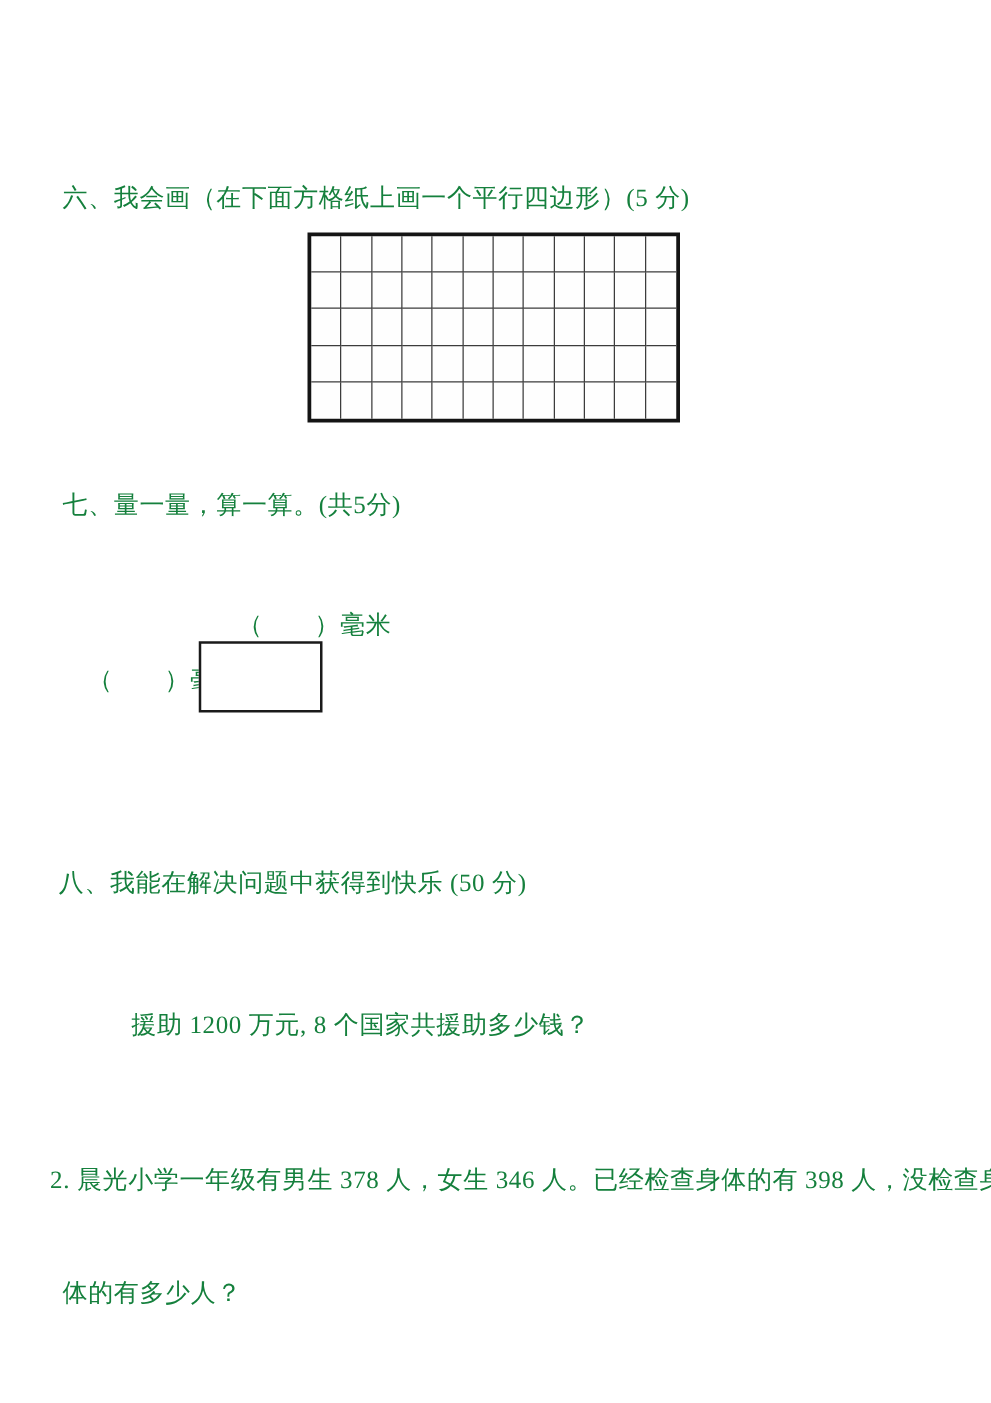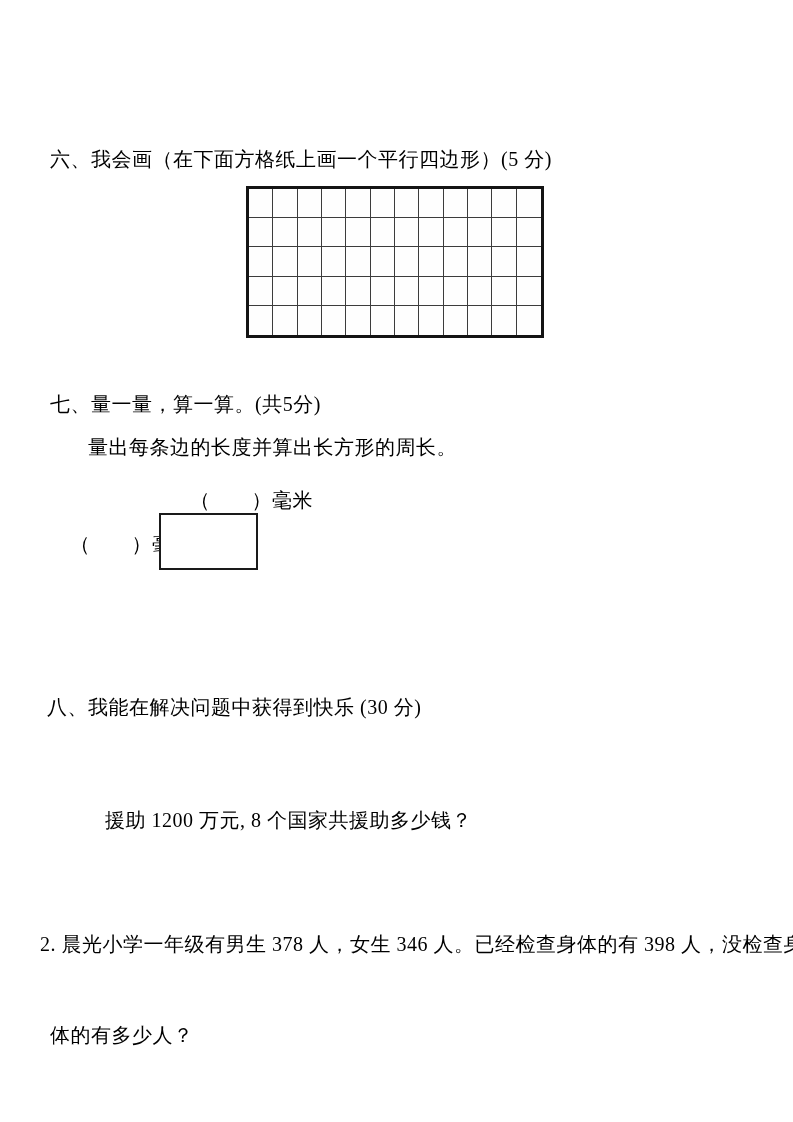--- a/index.html
+++ b/index.html
@@ -6,21 +6,21 @@
     margin: 0;
     padding: 0;
     background: #ffffff;
   }
   .page {
     position: relative;
     width: 793px;
     height: 1122px;
     background: #ffffff;
     font-family: "Liberation Serif", "DejaVu Serif", serif;
-    color: #000000;
+    color: #15803d;
     overflow: hidden;
   }
   .txt {
     position: absolute;
     font-size: 20px;
     line-height: 26px;
     white-space: pre;
     letter-spacing: 0.5px;
   }
   .heading { font-size: 20px; }
@@ -124,29 +124,28 @@
       <div class="grid-cell"></div>
       <div class="grid-cell"></div>
       <div class="grid-cell"></div>
       <div class="grid-cell"></div>
       <div class="grid-cell"></div>
       <div class="grid-cell"></div>
     </div>
 
   <div class="txt heading" style="left:50px; top:391px;text-align:center;">七、量一量，算一算。(共5分)</div>
 
-  <div class="txt" style="left:88px; top:434px;">量出每条边的长度并算出长方形的周长。</div>
 
   <div class="txt" style="left:190px; top:487px;">（　　）毫米</div>
 
   <div class="txt label-behind" style="left:70px; top:531px;">（　　）毫米</div>
 
   <div class="measure-rect"></div>
 
-  <div class="txt heading" style="left:47px; top:694px;">八、我能在解决问题中获得到快乐 (30 分)</div>
+  <div class="txt heading" style="left:47px; top:694px;">八、我能在解决问题中获得到快乐 (50 分)</div>
 
 
   <div class="txt" style="left:105px; top:807px;font-family:Liberation Serif, serif;">援助 1200 万元, 8 个国家共援助多少钱？</div>
 
   <div class="txt" style="left:40px; top:931px;">2. 晨光小学一年级有男生 378 人，女生 346 人。已经检查身体的有 398 人，没检查身</div>
 
   <div class="txt" style="left:50px; top:1022px;">体的有多少人？</div>
 
 </div>
 

